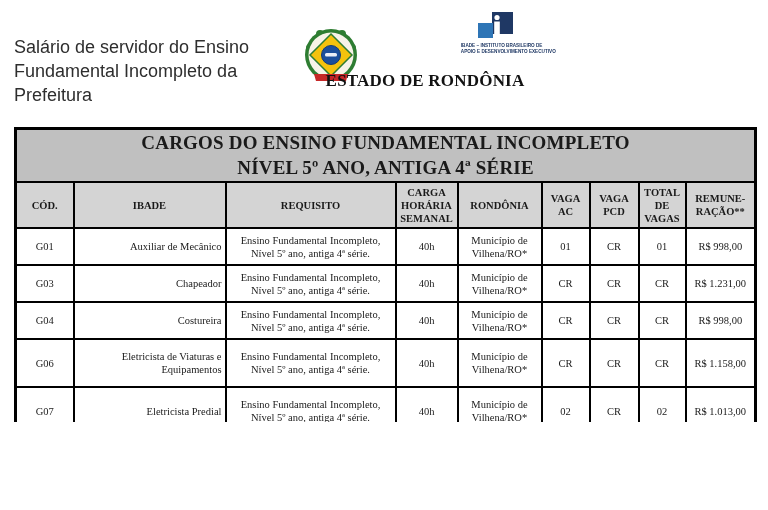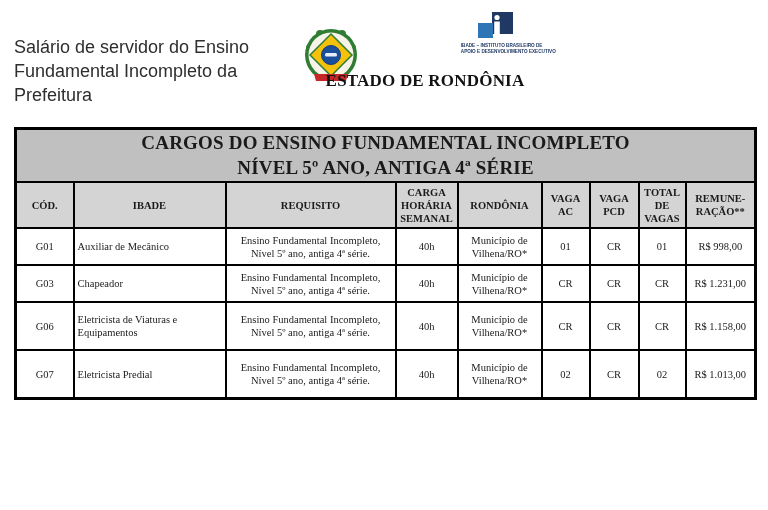--- a/index.html
+++ b/index.html
@@ -22,21 +22,21 @@
   table.cargos{position:absolute;left:14px;top:127px;width:740px;border-collapse:collapse;
     table-layout:fixed;border:3px solid #000;}
   table.cargos td,table.cargos th{border:2px solid #000;padding:1px 3px;vertical-align:middle;
     font-size:10.5px;line-height:1.25;overflow:hidden;}
   tr.title-row td{background:#c0c0c0;text-align:center;font-weight:bold;font-size:19px;
     line-height:1.3;height:36px;letter-spacing:.2px;}
   tr.head-row th{background:#d4d4d4;text-align:center;font-weight:bold;height:42px;
     white-space:pre-line;}
   th.th-cargo, th.th-cod{text-align:left;padding-left:6px;}
   td.cod{text-align:center;font-weight:normal;}
-  td.cargo{text-align:left;padding-left:6px;}
+  td.cargo{text-align:right;padding-left:6px;}
   td.req,td.center{text-align:center;}
   tr.r2 td{height:33px;}
   tr.r3 td{height:44px;}
   tr.body-row td{background:#ffffff;}
 
   .page-number{position:absolute;left:14px;top:482px;width:740px;text-align:left;
     font-size:9px;color:#222;}
 </style>
 </head>
 <body>
@@ -138,20 +138,31 @@
         <td class="cod">G03</td>
         <td class="cargo">Chapeador</td>
         <td class="req">Ensino Fundamental Incompleto, Nível 5º ano, antiga 4ª série.</td>
         <td class="center">40h</td>
         <td class="center">Município de Vilhena/RO*</td>
         <td class="center">CR</td>
         <td class="center">CR</td>
         <td class="center">CR</td>
         <td class="center">R$ 1.231,00</td>
       </tr>
+      <tr class="body-row r2">
+        <td class="cod">G04</td>
+        <td class="cargo">Costureira</td>
+        <td class="req">Ensino Fundamental Incompleto, Nível 5º ano, antiga 4ª série.</td>
+        <td class="center">40h</td>
+        <td class="center">Município de Vilhena/RO*</td>
+        <td class="center">CR</td>
+        <td class="center">CR</td>
+        <td class="center">CR</td>
+        <td class="center">R$ 998,00</td>
+      </tr>
       <tr class="body-row r3">
         <td class="cod">G06</td>
         <td class="cargo">Eletricista de Viaturas e Equipamentos</td>
         <td class="req">Ensino Fundamental Incompleto, Nível 5º ano, antiga 4ª série.</td>
         <td class="center">40h</td>
         <td class="center">Município de Vilhena/RO*</td>
         <td class="center">CR</td>
         <td class="center">CR</td>
         <td class="center">CR</td>
         <td class="center">R$ 1.158,00</td>

